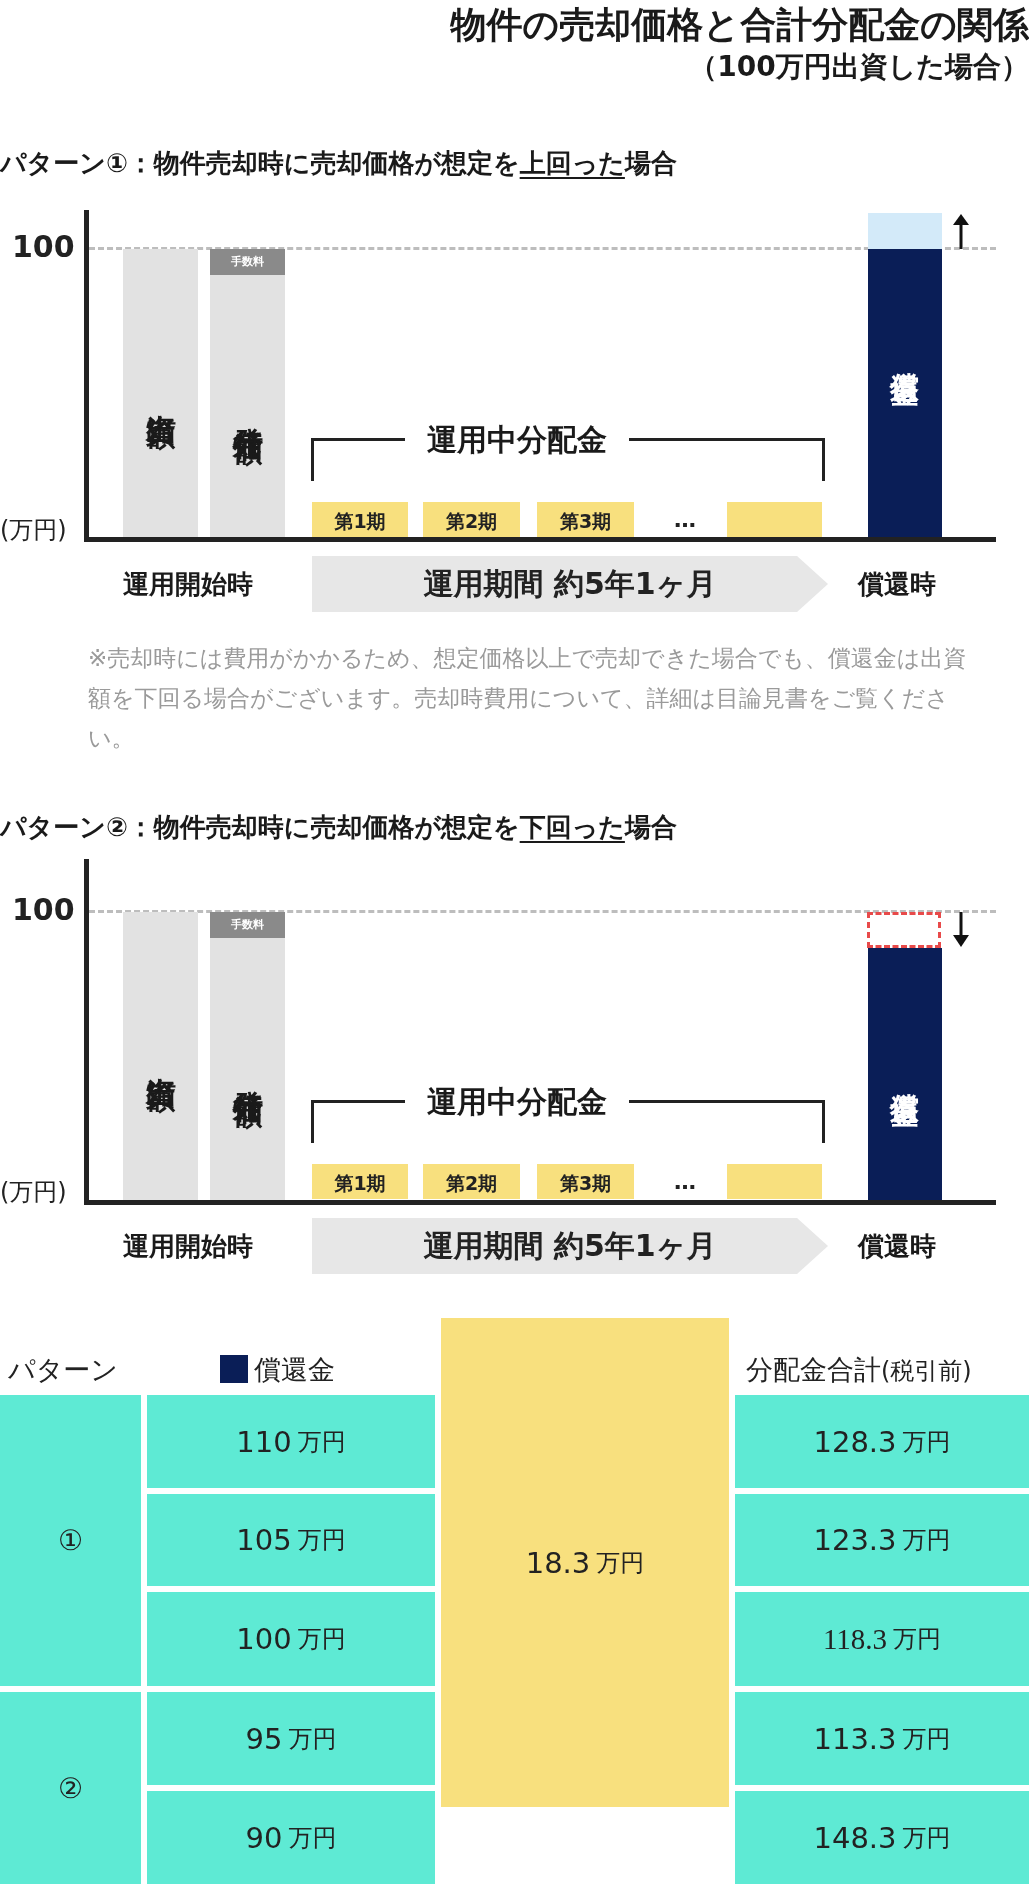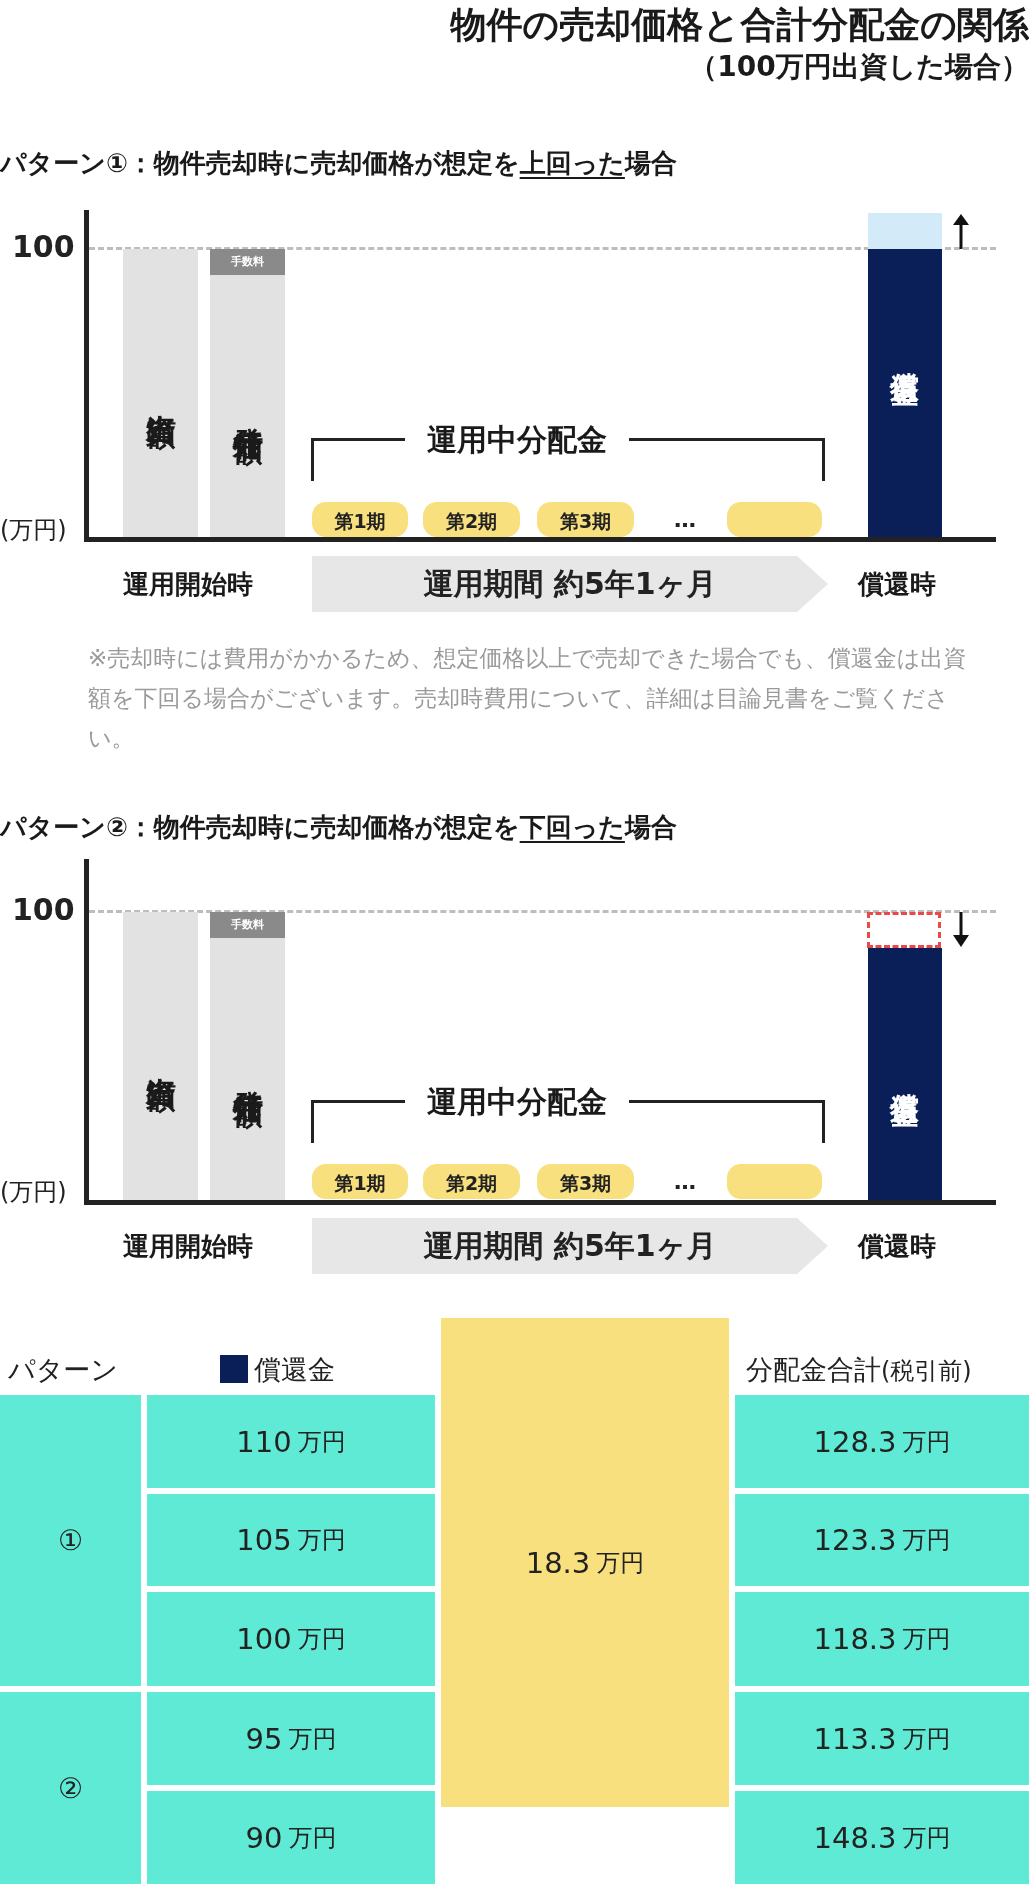--- a/index.html
+++ b/index.html
@@ -13,21 +13,21 @@
   .heading u { text-decoration:underline; text-underline-offset:5px; text-decoration-thickness:2px; }
   .chart { left:0; width:1029px; height:480px; }
   .yaxis { left:84px; width:5px; background:#222; }
   .xaxis { height:5px; background:#222; left:84px; width:912px; }
   .dash { left:89px; width:907px; height:0; border-top:3px dashed #bdbdbd; }
   .ylabel100 { left:12px; font-size:30px; font-weight:bold; line-height:30px; }
   .yunit { left:0; font-size:24px; line-height:28px; }
   .grey-bar { background:#e2e2e2; width:75px; display:flex; align-items:center; justify-content:center; }
   .vtext { writing-mode:vertical-rl; font-weight:bold; font-size:30px; letter-spacing:2px; color:#1a1a1a; }
   .fee { background:#8a8a8a; color:#fff; font-size:11px; font-weight:bold; text-align:center; line-height:26px; width:75px; height:26px; }
-  .period { background:#f8e07e; height:35px; font-size:19px; font-weight:bold; text-align:center; line-height:38px; color:#222;border-radius:14px; }
+  .period { background:#f8e07e; height:35px; font-size:19px; font-weight:bold; text-align:center; line-height:38px; color:#222; }
   .dots { font-size:22px; font-weight:bold; text-align:center; width:60px; line-height:35px; }
   .bracket { border:3px solid #222; border-bottom:none; height:40px; }
   .bracket-label { font-size:30px; font-weight:bold; background:#fff; padding:0 22px; line-height:36px; color:#1a1a1a; }
   .navy { background:#0a1e57; width:74px; display:flex; align-items:center; justify-content:center; }
   .navy .vtext { color:#ffffff; font-size:29px; }
   .lightblue { background:#d3eaf9; width:74px; }
   .redbox { border:3px dashed #e84a4a; width:68px; box-sizing:content-box; }
   .timeline { font-size:26px; font-weight:bold; line-height:56px; color:#1a1a1a; }
   .band { background:#e7e7e7; height:56px; text-align:center; font-size:30px; font-weight:bold; line-height:56px; color:#222;
     clip-path: polygon(0 0, 94% 0, 100% 50%, 94% 100%, 0 100%); }
@@ -166,21 +166,21 @@
   </div>
 
 <div class="abs cell" style="left:735px;top:1395px;width:294px;height:93px;">
     <span>128.3</span>
     <span class="unit">万円</span>
   </div>
 <div class="abs cell" style="left:735px;top:1494px;width:294px;height:92px;">
     <span>123.3</span>
     <span class="unit">万円</span>
   </div>
-<div class="abs cell" style="left:735px;top:1592px;width:294px;height:94px;">
+<div class="abs cell" style="left:735px;top:1592px;width:294px;height:94px;font-family:Liberation Serif, serif;">
     <span>118.3</span>
     <span class="unit">万円</span>
   </div>
 <div class="abs cell" style="left:735px;top:1692px;width:294px;height:93px;">
     <span>113.3</span>
     <span class="unit">万円</span>
   </div>
 <div class="abs cell" style="left:735px;top:1791px;width:294px;height:93px;">
     <span>148.3</span>
     <span class="unit">万円</span>

